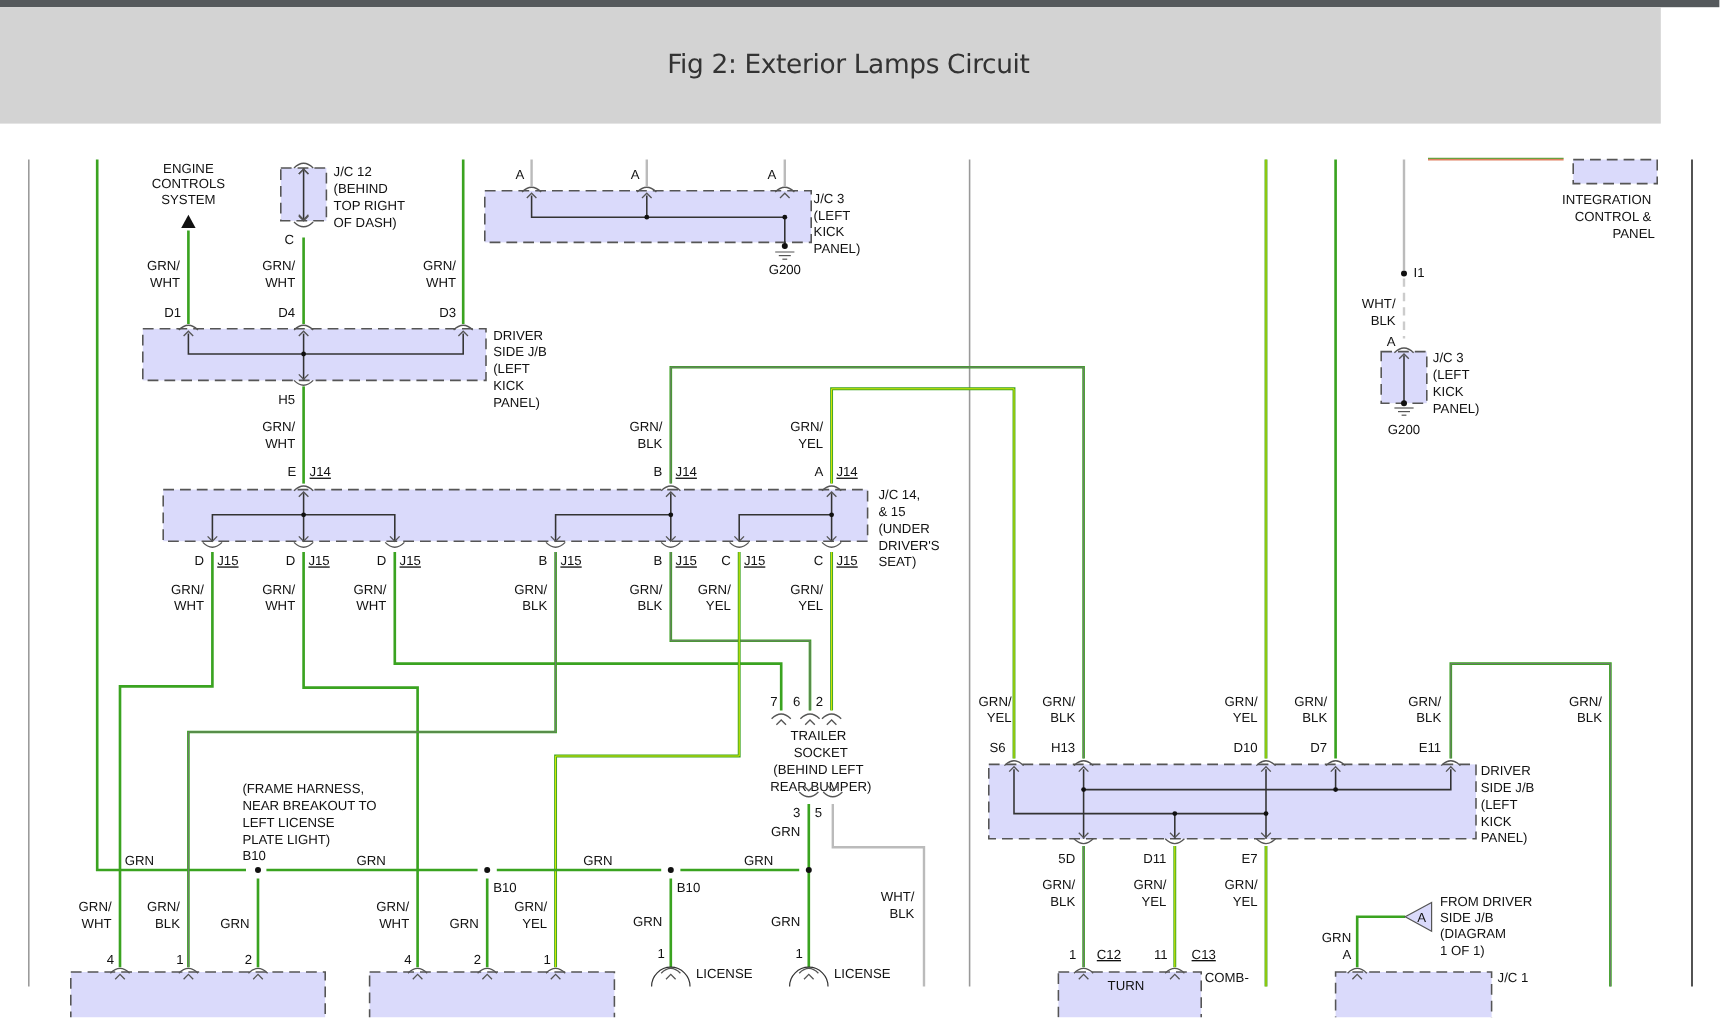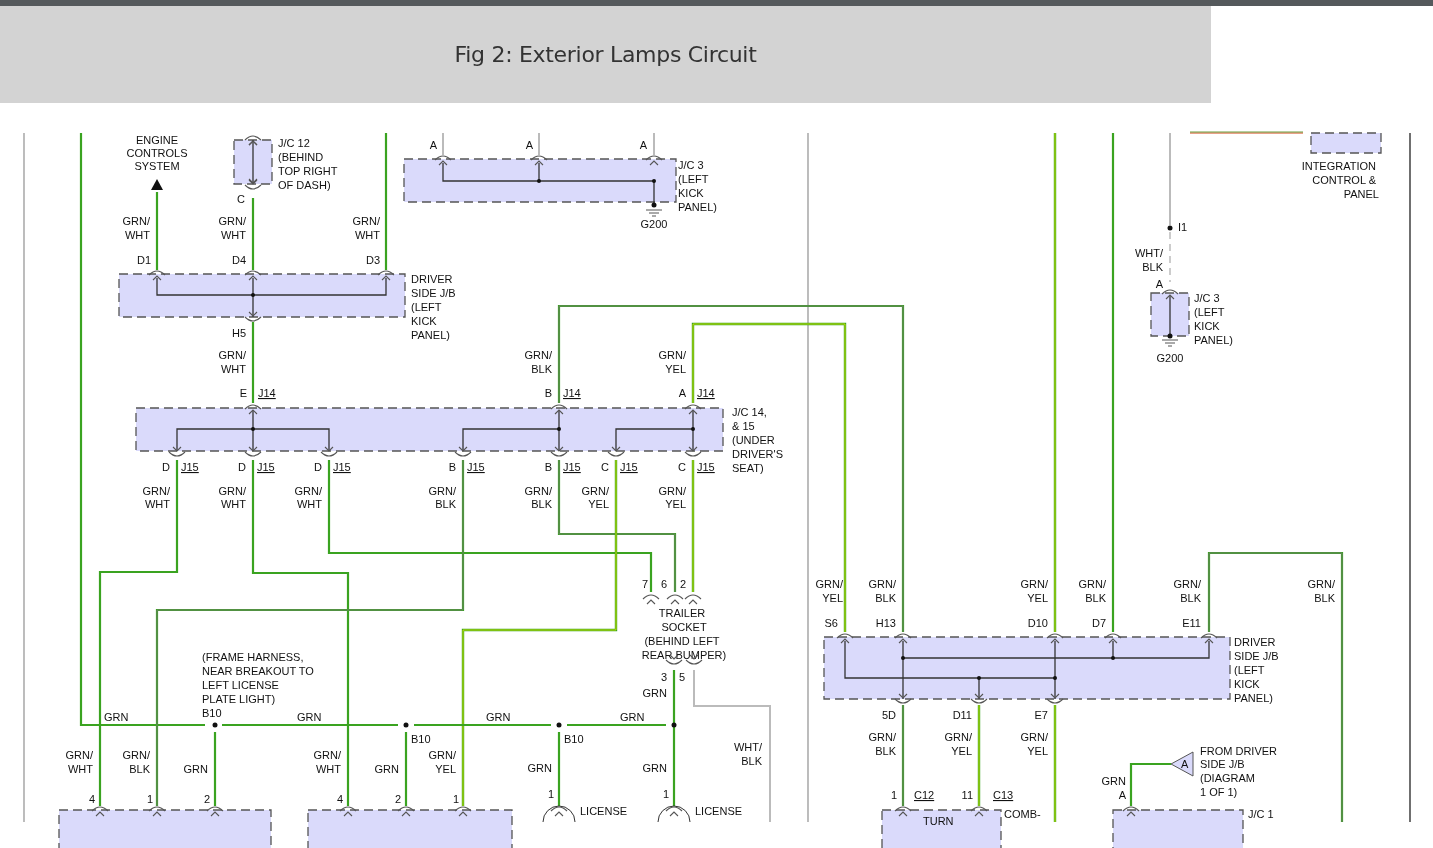--- a/index.html
+++ b/index.html
@@ -1,18 +1,18 @@
 <!DOCTYPE html>
 <html><head>
 <meta charset="utf-8">
 <style>
   html, body { margin:0; padding:0; background:#ffffff; }
   body { width:1433px; height:848px; position:relative; overflow:hidden; font-family:"Liberation Sans", sans-serif; }
   .topbar { position:absolute; left:0; top:0; width:1433px; height:6px; background:#55595c; }
-  .header { position:absolute; left:0; top:6px; width:1211px; height:97px; background:#d3d3d3; display:flex; align-items:center; justify-content:center; }
+  .header { position:absolute; left:0; top:6px; width:1354px; height:97px; background:#d3d3d3; display:flex; align-items:center; justify-content:center;padding-left:30px; }
   .header h1 { margin:0; font-family:"DejaVu Sans", sans-serif; font-weight:normal; font-size:22px; color:#333333; letter-spacing:-0.3px; }
   .diagram { position:absolute; left:0; top:103px; width:1433px; height:745px; }
   svg text { font-family:"Liberation Sans", sans-serif; font-size:11px; fill:#111; }
   svg text.u { text-decoration: underline; }
   .box { fill:#dadafb; stroke:#555; stroke-width:1.3; stroke-dasharray:9 5; }
   .w-grn { stroke:#3aa320; stroke-width:2.2; fill:none; }
   .w-gy  { stroke:#3aa320; stroke-width:2.4; fill:none; }
   .w-gy2 { stroke:#e8f000; stroke-width:0.8; fill:none; }
   .w-gb2 { stroke:#777; stroke-width:0.8; fill:none; }
   .w-wht { stroke:#bbbbbb; stroke-width:2; fill:none; }

